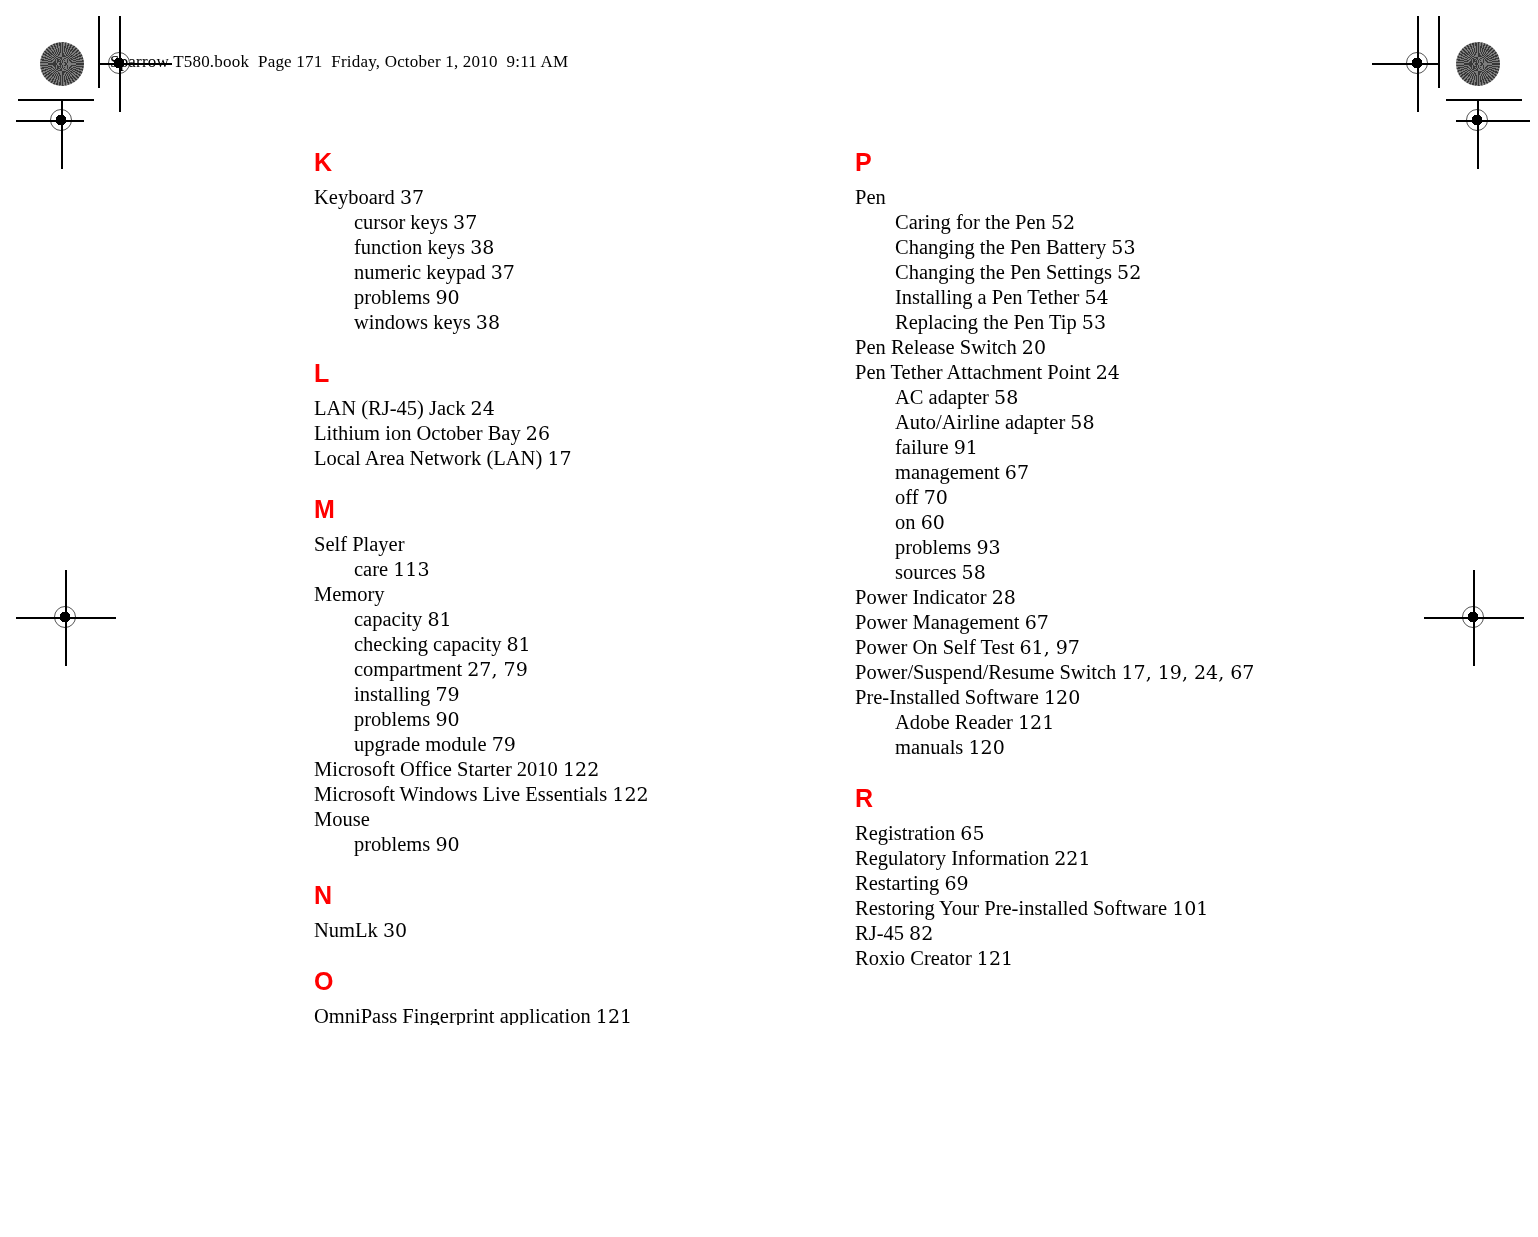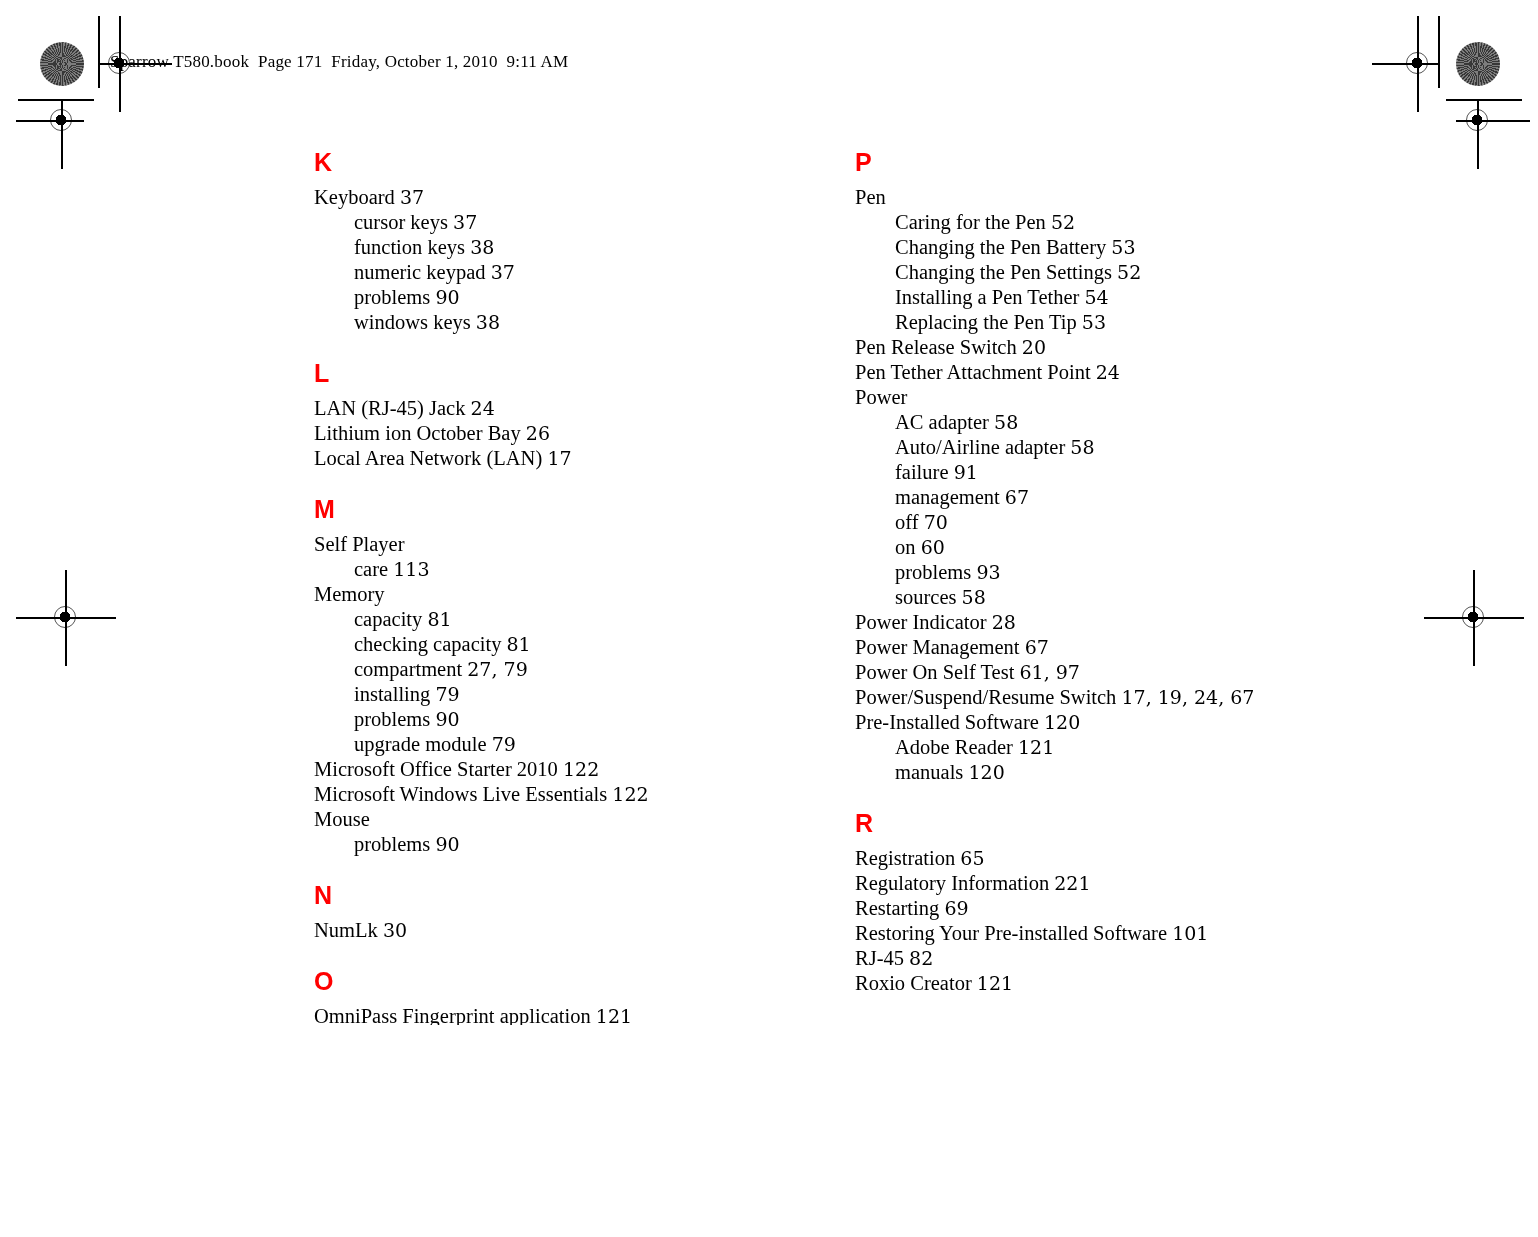--- a/index.html
+++ b/index.html
@@ -285,21 +285,20 @@
       <div class="group">
         <div class="letter-heading">P</div>
         <div class="entry"><span class="entry-text">Pen</span></div>
         <div class="entry sub"><span class="entry-text">Caring for the Pen</span> <span class="pages">52</span></div>
         <div class="entry sub"><span class="entry-text">Changing the Pen Battery</span> <span class="pages">53</span></div>
         <div class="entry sub"><span class="entry-text">Changing the Pen Settings</span> <span class="pages">52</span></div>
         <div class="entry sub"><span class="entry-text">Installing a Pen Tether</span> <span class="pages">54</span></div>
         <div class="entry sub"><span class="entry-text">Replacing the Pen Tip</span> <span class="pages">53</span></div>
         <div class="entry"><span class="entry-text">Pen Release Switch</span> <span class="pages">20</span></div>
         <div class="entry"><span class="entry-text">Pen Tether Attachment Point</span> <span class="pages">24</span></div>
-        <div class="entry"><span class="entry-text">Power</span></div>
         <div class="entry sub"><span class="entry-text">AC adapter</span> <span class="pages">58</span></div>
         <div class="entry sub"><span class="entry-text">Auto/Airline adapter</span> <span class="pages">58</span></div>
         <div class="entry sub"><span class="entry-text">failure</span> <span class="pages">91</span></div>
         <div class="entry sub"><span class="entry-text">management</span> <span class="pages">67</span></div>
         <div class="entry sub"><span class="entry-text">off</span> <span class="pages">70</span></div>
         <div class="entry sub"><span class="entry-text">on</span> <span class="pages">60</span></div>
         <div class="entry sub"><span class="entry-text">problems</span> <span class="pages">93</span></div>
         <div class="entry sub"><span class="entry-text">sources</span> <span class="pages">58</span></div>
         <div class="entry"><span class="entry-text">Power Indicator</span> <span class="pages">28</span></div>
         <div class="entry"><span class="entry-text">Power Management</span> <span class="pages">67</span></div>

